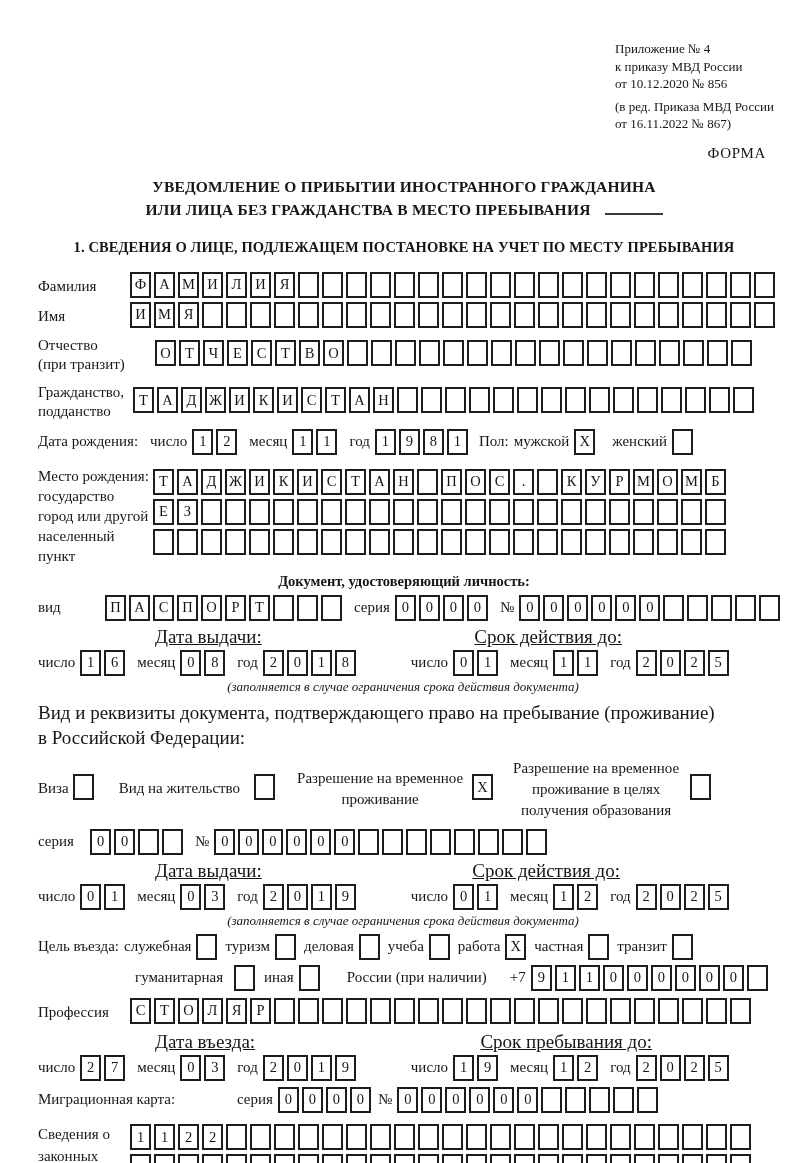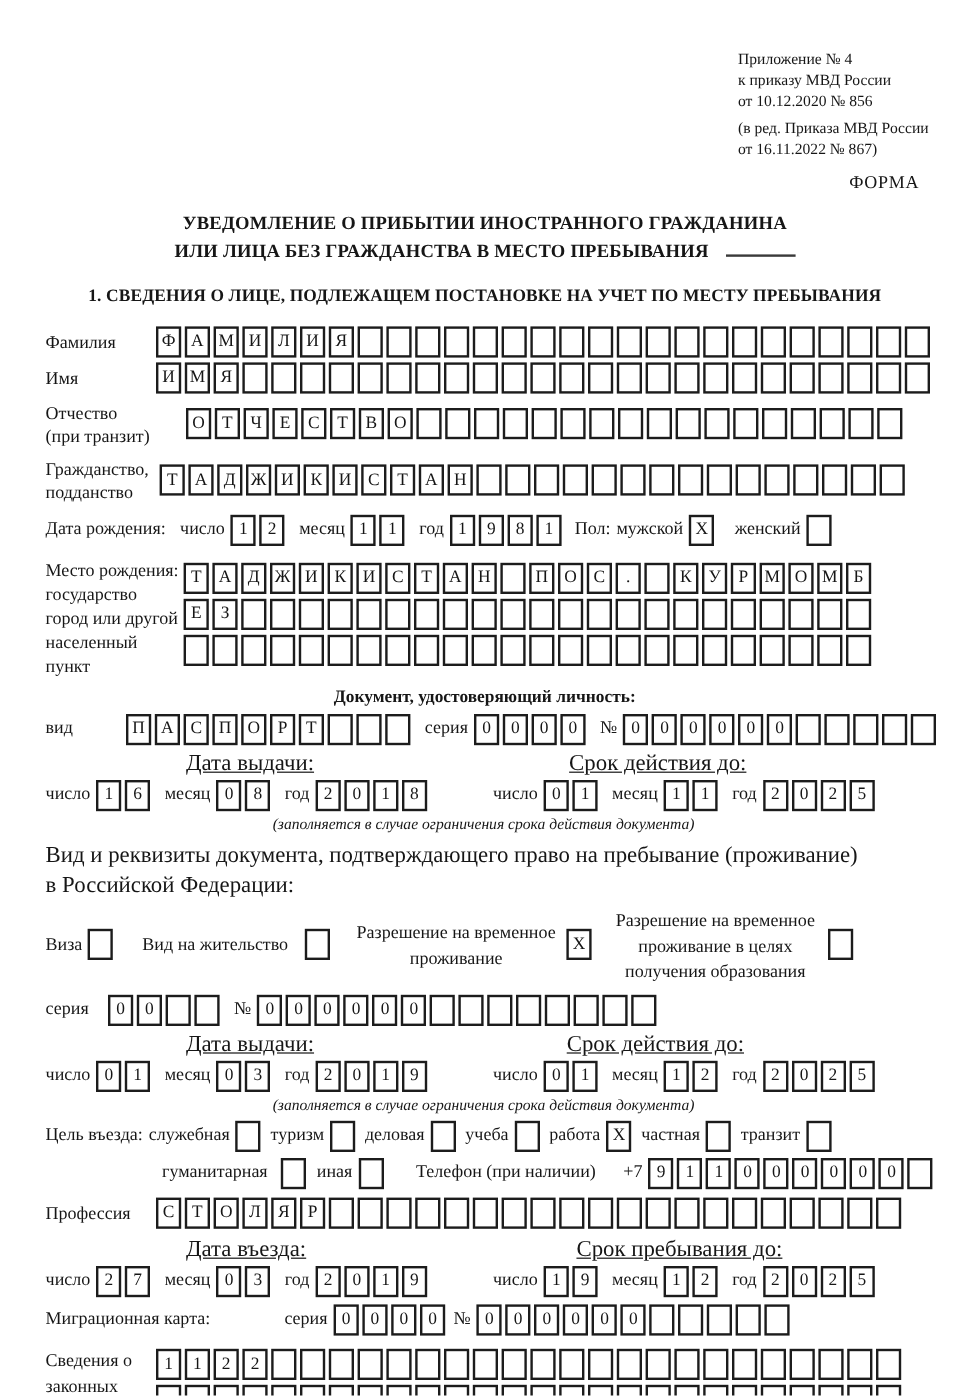--- a/index.html
+++ b/index.html
@@ -523,21 +523,21 @@
 
   <div class="frow vc" style="margin-top:5px; margin-left:97px">
     <span class="wd1">гуманитарная</span>
     <div class="cells" style="margin-left:6px">
         <span class="cell"></span>
       </div>
     <span class="wd" style="margin-left:6px">иная</span>
     <div class="cells">
         <span class="cell"></span>
       </div>
-    <span class="wd" style="margin-left:24px">Телефон (при наличии)</span>
+    <span class="wd" style="margin-left:24px">России (при наличии)</span>
     <span class="wd1" style="margin-left:18px">+7</span>
     <div class="cells">
         <span class="cell">9</span>
         <span class="cell">1</span>
         <span class="cell">1</span>
         <span class="cell">0</span>
         <span class="cell">0</span>
         <span class="cell">0</span>
         <span class="cell">0</span>
         <span class="cell">0</span>

